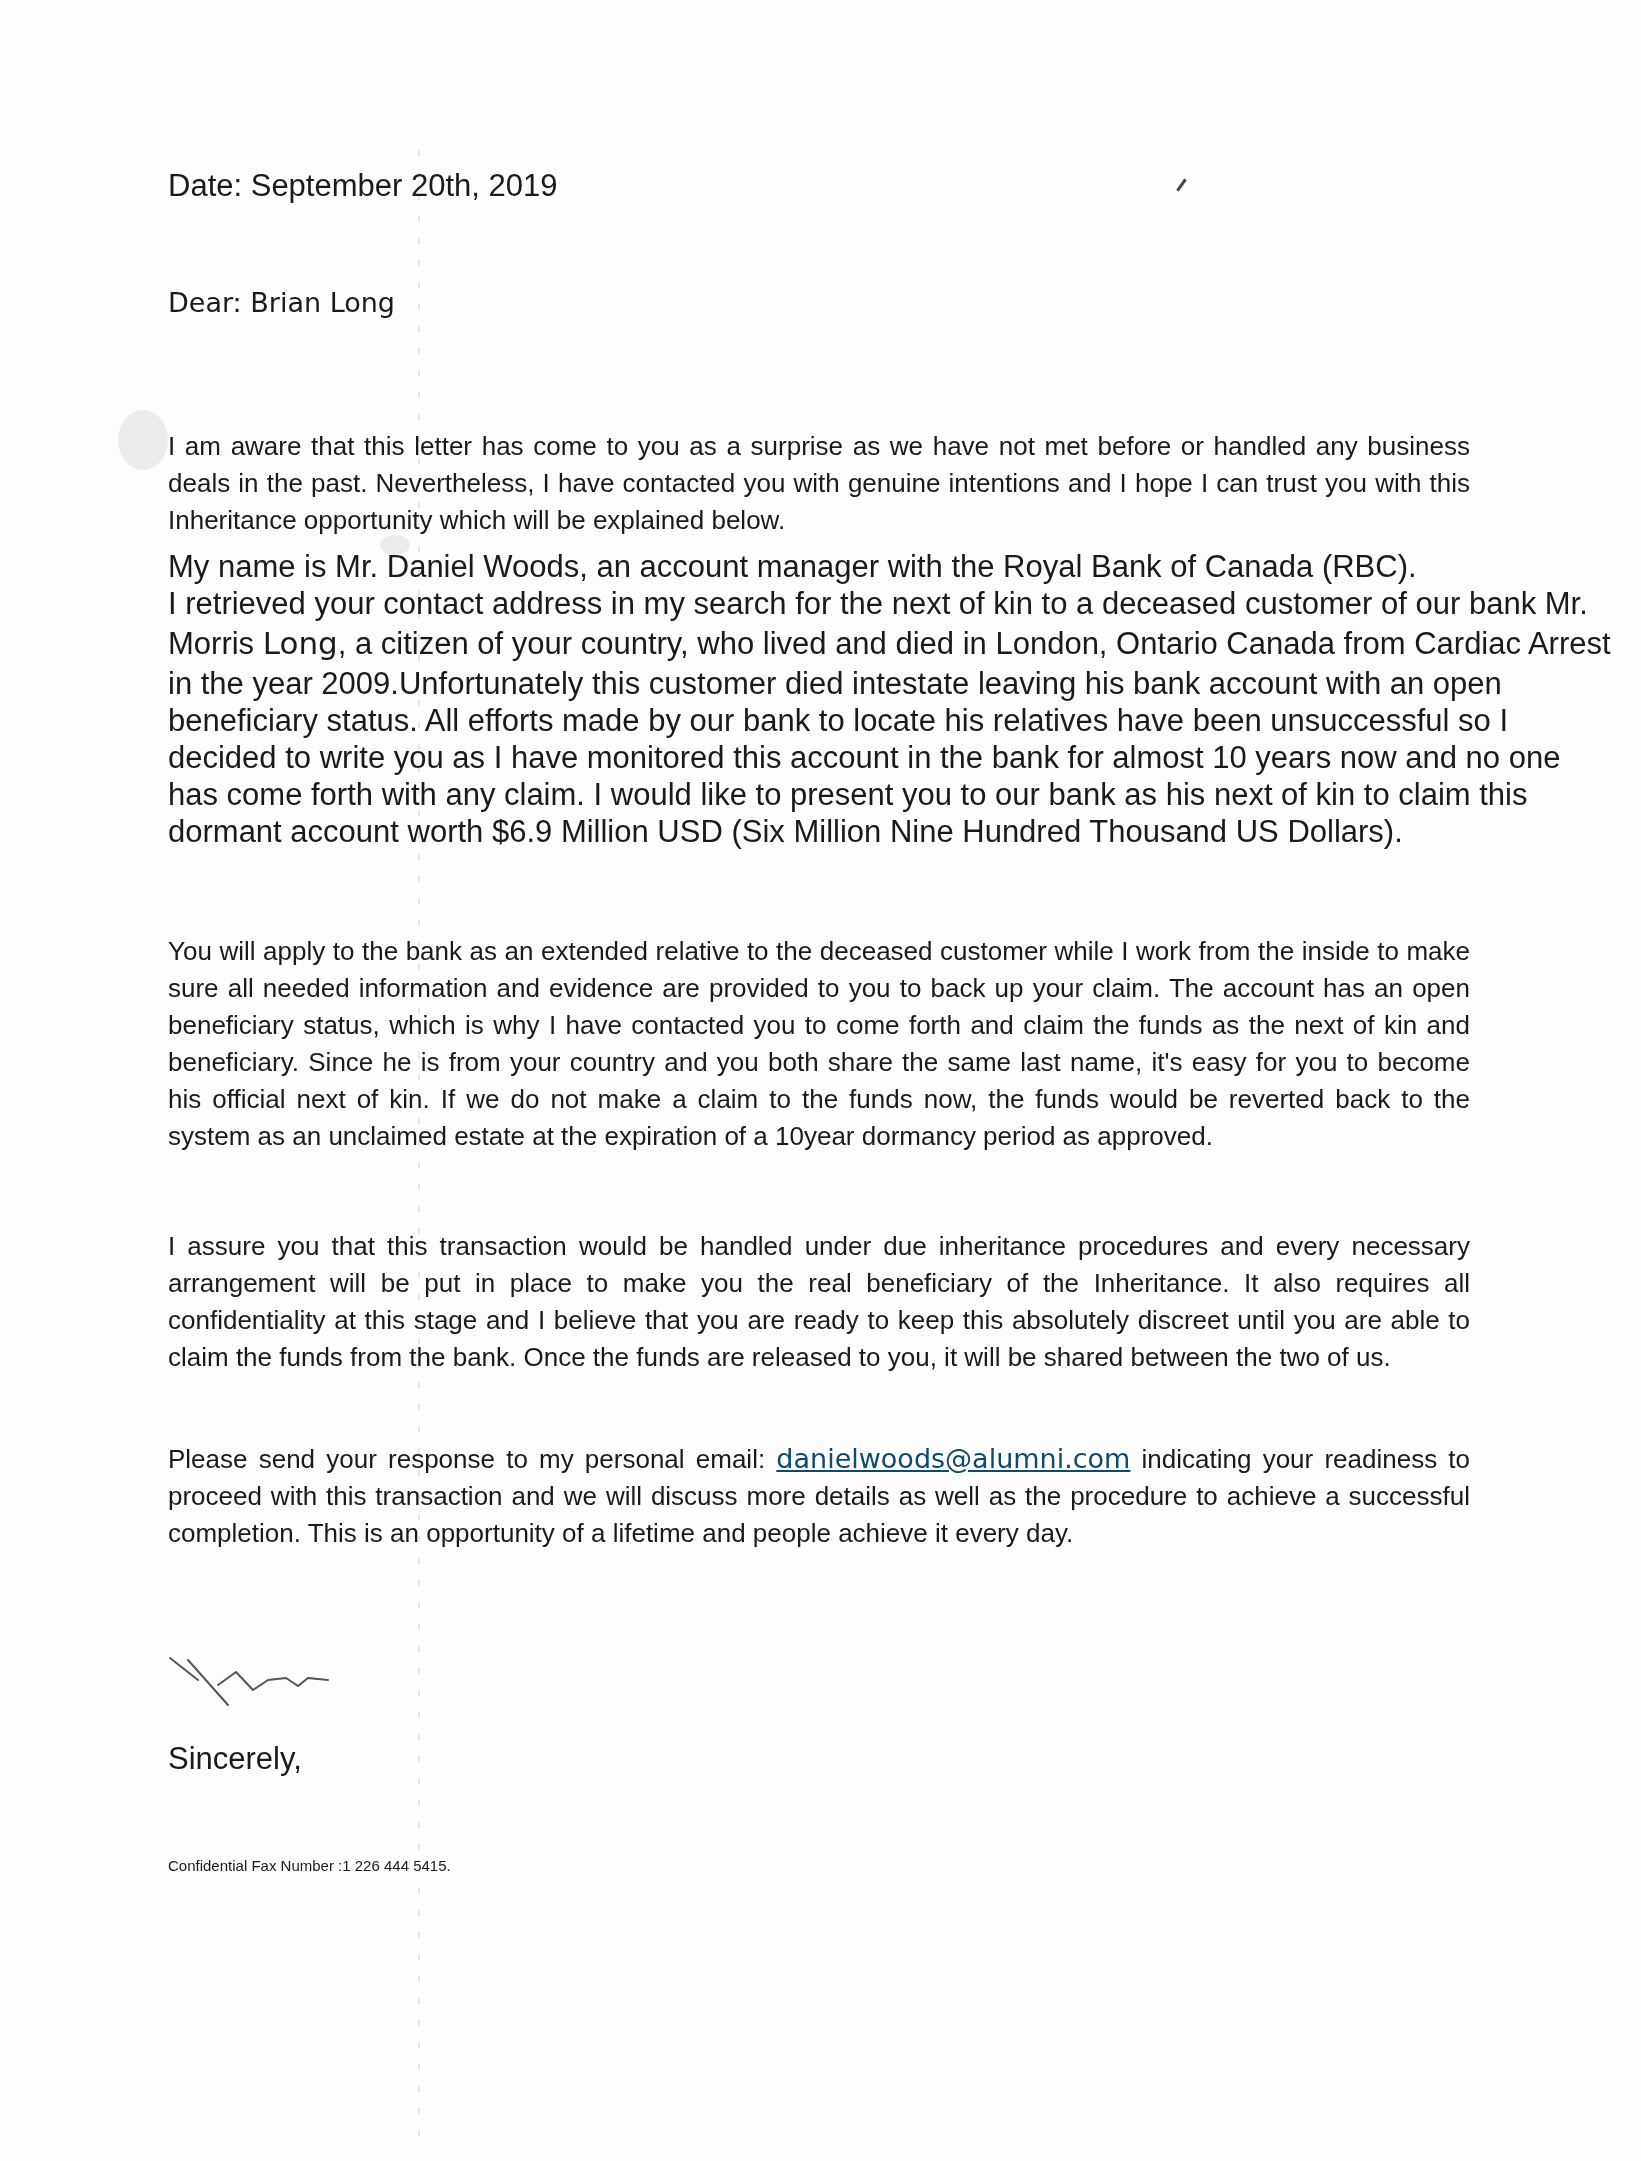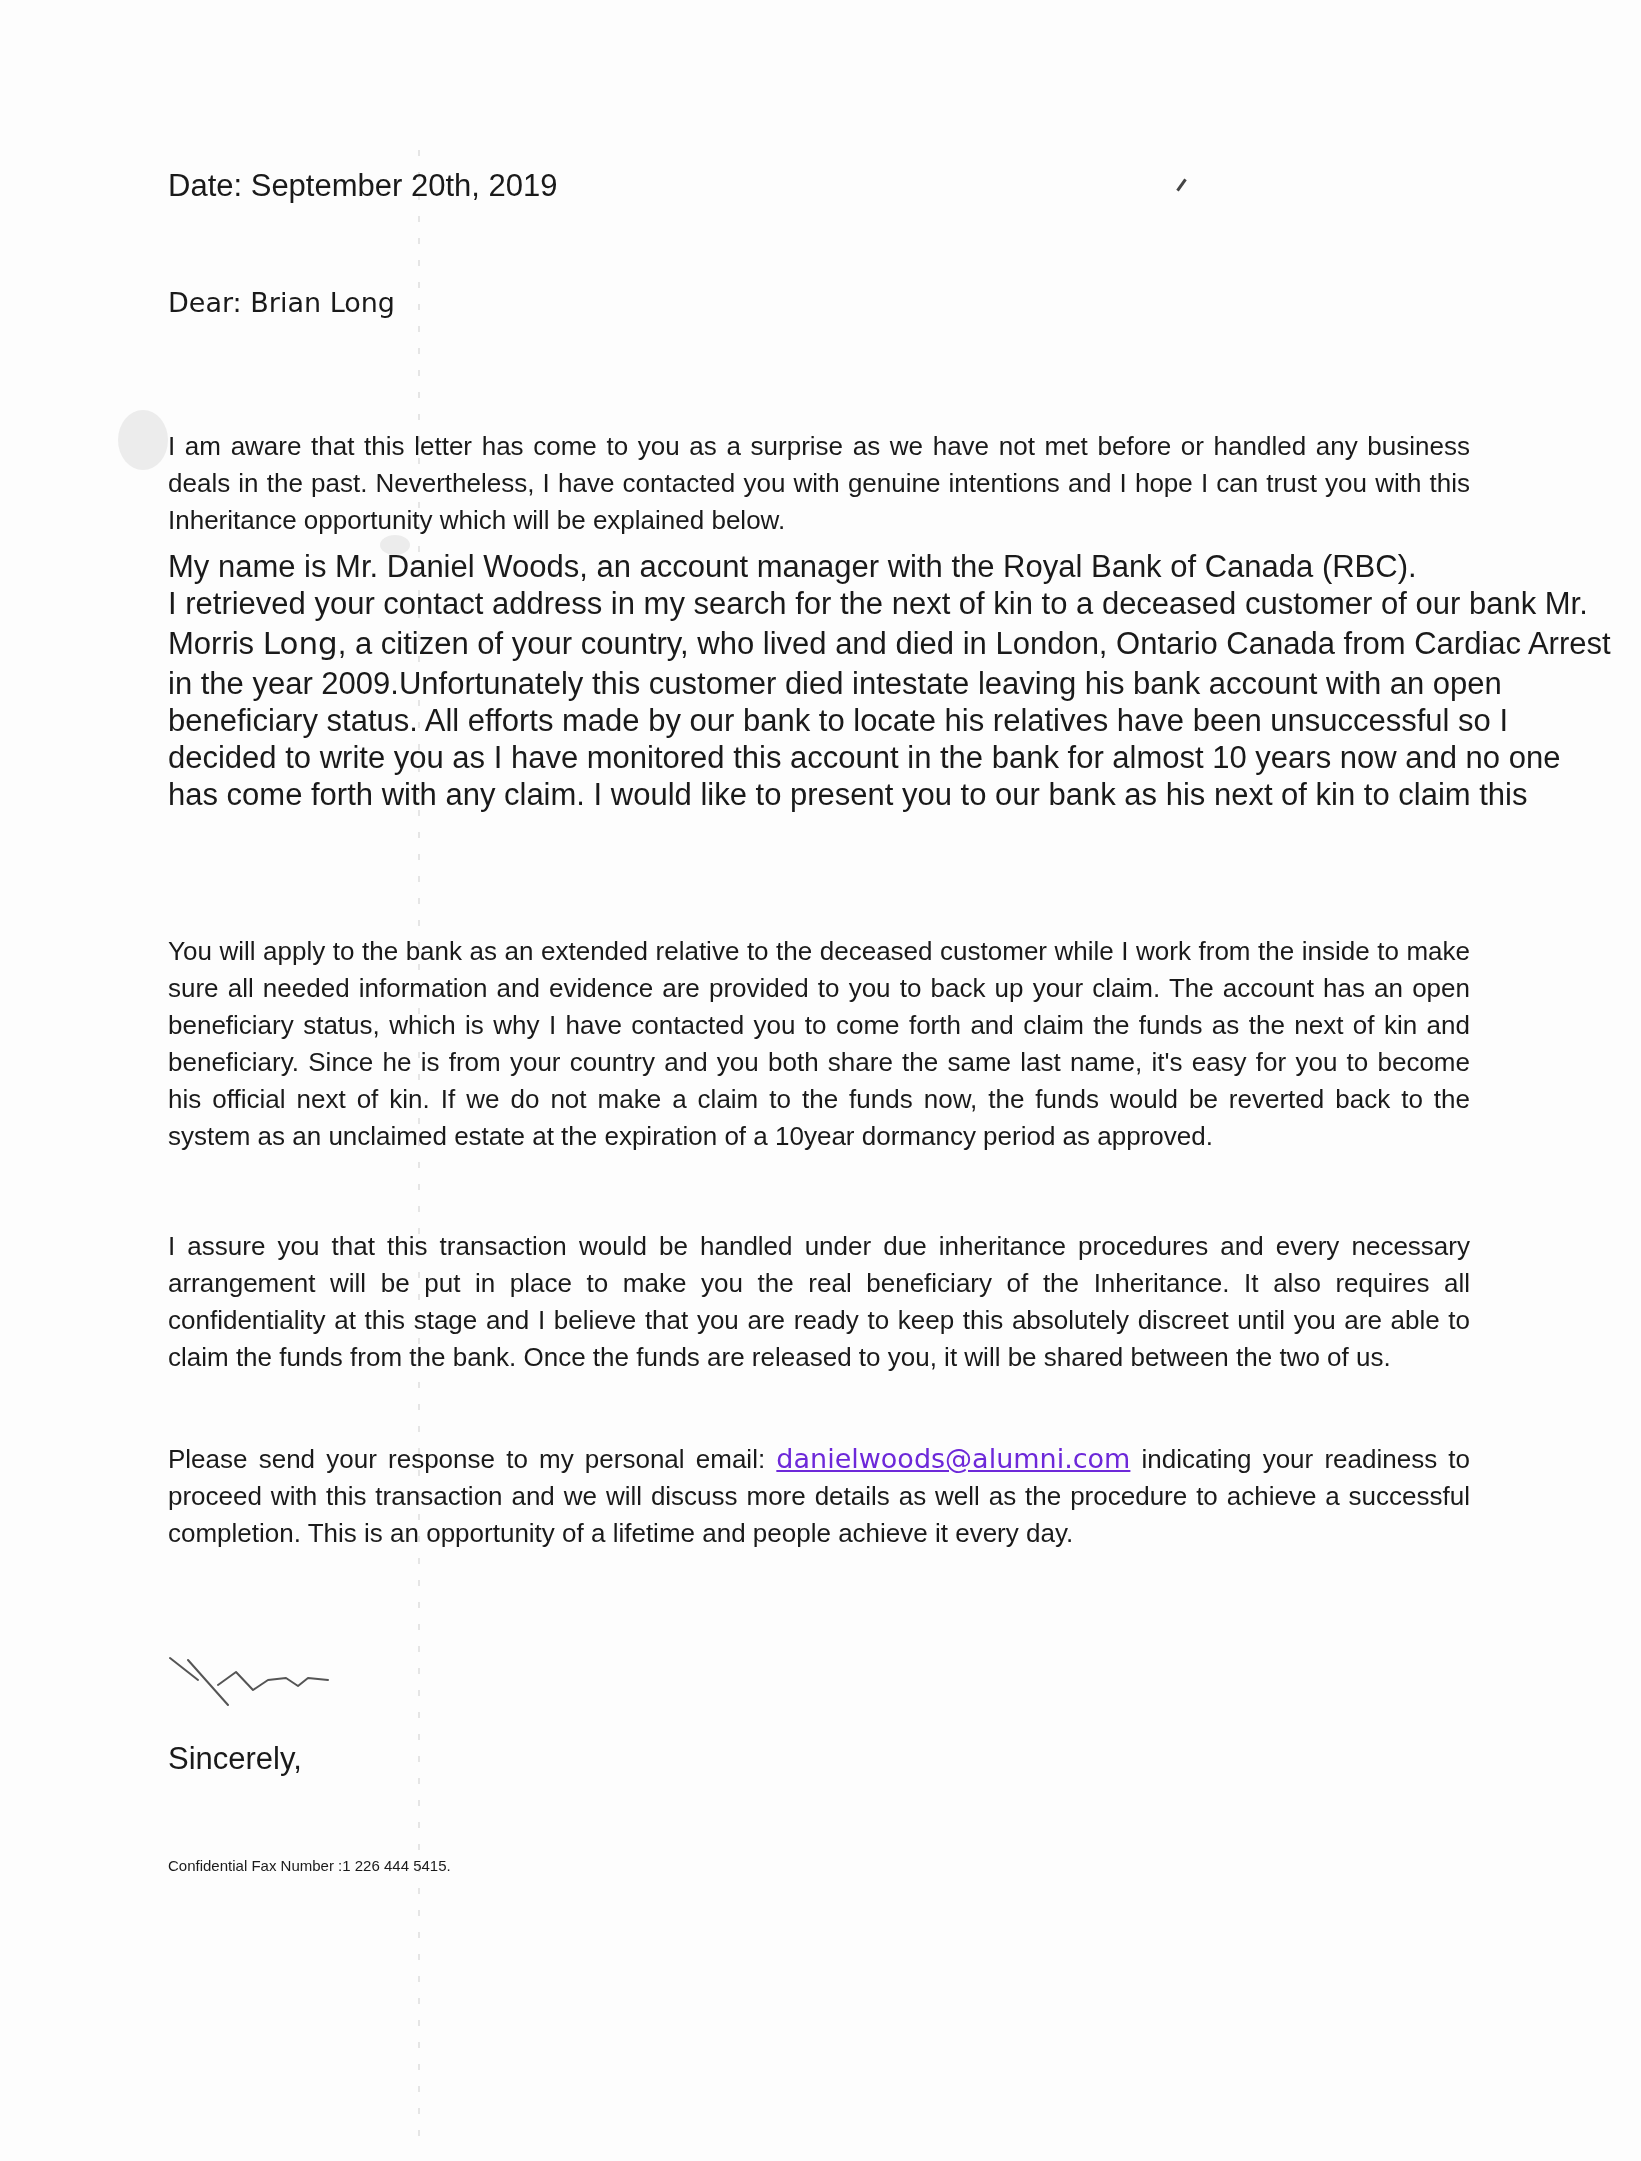--- a/index.html
+++ b/index.html
@@ -27,21 +27,21 @@
   .salutation { top: 284px; font-family: "DejaVu Sans", sans-serif; font-size: 27px; }
   .p1 { top: 428px; }
   .p2 { top: 548px; }
   .p3 { top: 933px; }
   .p4 { top: 1228px; }
   .p5 { top: 1440px; }
   .await { top: 1585px; }
   .sincerely { top: 1740px; }
   .signer { top: 1777px; }
   .fax { top: 1847px; font-size: 15px; }
-  .email { font-family: "DejaVu Sans", sans-serif; text-decoration: underline; color: #6d28d9; font-size: 27px; }
+  .email { font-family: "DejaVu Sans", sans-serif; text-decoration: underline; color: #0c4a6e; font-size: 27px; }
   .name-dv { font-family: "DejaVu Sans", sans-serif; }
   .sig { position: absolute; left: 168px; top: 1650px; width: 180px; height: 70px; }
   .tick { position: absolute; left: 1180px; top: 178px; width: 3px; height: 14px; background: #444; transform: rotate(35deg); }
 </style>
 </head>
 <body>
 
 <div class="page">
   <div class="fold-line"></div>
   <div class="smudge" style="left:118px;top:410px;width:50px;height:60px;"></div>
@@ -55,20 +55,21 @@
   <div class="block justify p1">I am aware that this letter has come to you as a surprise as we have not met before or handled any business deals in the past.  Nevertheless, I have contacted you with genuine intentions and I hope I can trust you with this Inheritance opportunity which will be explained below.</div>
 
   <div class="block p2">
     <div class="line">My name is Mr. Daniel Woods, an account manager with the Royal Bank of Canada (RBC).</div>
     <div class="line">I retrieved your contact address in my search for the next of kin to a deceased customer of our bank Mr.</div>
     <div class="line" style="margin-top:3px;"><span>Morris </span><span class="name-dv">Long</span><span>, a citizen of your country, who lived and died in London, Ontario Canada from Cardiac Arrest</span></div>
     <div class="line" style="margin-top:3px;">in the year 2009.Unfortunately this customer died intestate leaving his bank account with an open</div>
     <div class="line">beneficiary status.  All efforts made by our bank to locate his relatives have been unsuccessful so I</div>
     <div class="line">decided to write you as I have monitored this account in the bank for almost 10 years now and no one</div>
     <div class="line">has come forth with any claim.  I would like to present you to our bank as his next of kin to claim this</div>
+    <div class="line">dormant account worth $6.9 Million USD (Six Million Nine Hundred Thousand US Dollars).</div>
   </div>
 
   <div class="block justify p3">You will apply to the bank as an extended relative to the deceased customer while I work from the inside to make sure all needed information and evidence are provided to you to back up your claim. The account has an open beneficiary status, which is why I have contacted you to come forth and claim the funds as the next of kin and beneficiary.  Since he is from your country and you both share the same last name, it's easy for you to become his official next of kin. If we do not make a claim to the funds now, the funds would be reverted back to the system as an unclaimed estate at the expiration of a 10year dormancy period as approved.</div>
 
   <div class="block justify p4">I assure you that this transaction would be handled under due inheritance procedures and every necessary arrangement will be put in place to make you the real beneficiary of the Inheritance. It also requires all confidentiality at this stage and I believe that you are ready to keep this absolutely discreet until you are able to claim the funds from the bank. Once the funds are released to you, it will be shared between the two of us.</div>
 
   <div class="block justify p5"><span>Please send your response to my personal email: </span><a class="email">danielwoods@alumni.com</a><span> indicating your readiness to proceed with this transaction and we will discuss more details as well as the procedure to achieve a successful completion. This is an opportunity of a lifetime and people achieve it every day.</span></div>
 
 
   <svg class="sig" viewBox="0 0 180 70">

